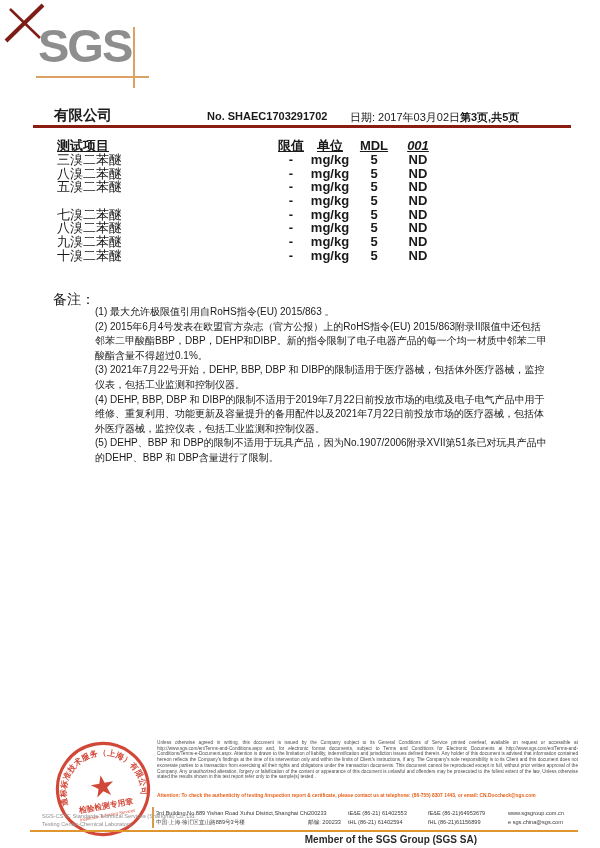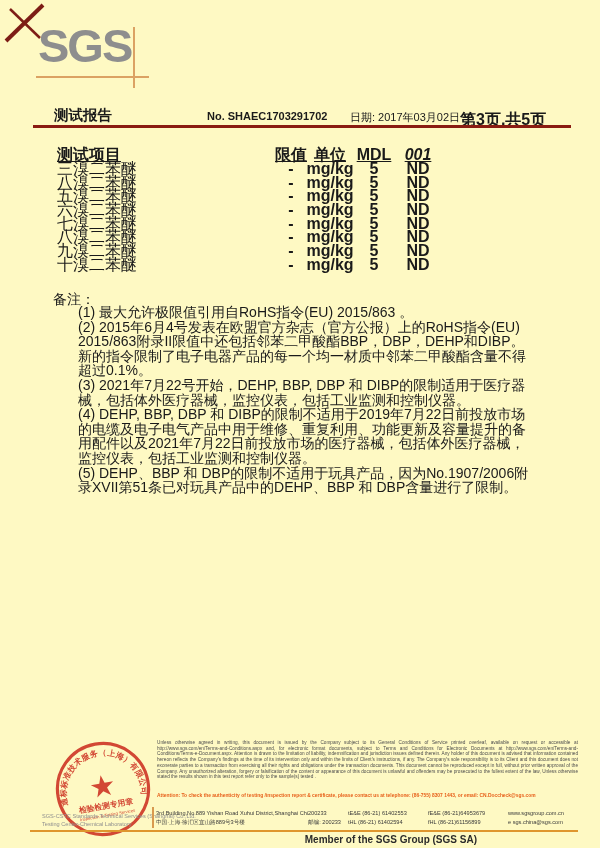--- a/index.html
+++ b/index.html
@@ -1,51 +1,51 @@
 <!DOCTYPE html>
 <html><head>
 <meta charset="utf-8">
 <style>
   * { margin:0; padding:0; box-sizing:border-box; }
   html,body { background:#e8e8e8; }
   #page {
     position:relative; width:600px; height:848px; margin:0 auto;
-    background:#fef9c3; overflow:hidden;
+    background:#ffffff; overflow:hidden;
     font-family:"Liberation Sans", sans-serif; color:#1a1a1a;
   }
 
   
   #corner-mark { position:absolute; left:0; top:0; }
   #logo-text { position:absolute; left:38px; top:22px; font-size:47px; font-weight:bold;
                color:#8e8e8e; letter-spacing:-2px; line-height:1; }
   #logo-hline { position:absolute; left:36px; top:76px; width:113px; height:2px; background:#dba263; }
   #logo-vline { position:absolute; left:133px; top:27px; width:2px; height:61px; background:#dba263; }
 
   #report-title { position:absolute; left:54px; top:106px; font-size:14.5px; font-weight:bold; }
   #report-no    { position:absolute; left:207px; top:110px; font-size:11px; font-weight:bold; }
   #report-date  { position:absolute; left:350px; top:110px; font-size:11px; font-weight:normal; }
-  #report-page  { position:absolute; left:460px; top:110px; font-size:16px; font-weight:bold; }
+  #report-page  { position:absolute; left:460px; top:110px; font-size:11px; font-weight:bold; }
   #title-rule   { position:absolute; left:33px; top:125px; width:538px; height:2.5px; background:#8a1c12; }
 
   
-  #test-table { position:absolute; left:0; top:147px; width:584px; font-size:16px; }
+  #test-table { position:absolute; left:0; top:138px; width:584px; font-size:13px; }
   .trow { position:relative; height:13.7px; line-height:13.7px; }
   .trow.head { height:15px; line-height:15px; font-weight:bold; }
   .c-item   { position:absolute; left:57px;  width:170px; }
   .c-limit  { position:absolute; left:271px; width:40px; text-align:center; }
   .c-unit   { position:absolute; left:306px; width:48px; text-align:center; }
   .c-mdl    { position:absolute; left:354px; width:40px; text-align:center; }
   .c-result { position:absolute; left:397px; width:42px; text-align:center; }
   .trow.head span { text-decoration:underline; }
   .trow.head .c-result { font-style:italic;text-align:center; }
   .trow .val { font-weight:600; }
 
   
   #notes-label { position:absolute; left:53px; top:291px; font-size:14px; }
-  #notes { position:absolute; left:78px; top:305px; width:453px; font-size:14px; line-height:14.6px; }
+  #notes { position:absolute; left:95px; top:305px; width:453px; font-size:10px; line-height:14.6px; }
 
   
   #stamp { position:absolute; left:54px; top:740px; width:98px; height:98px;
            transform:rotate(-10deg); opacity:.92; }
   #co-line1 { position:absolute; left:42px; top:813px; font-size:5.6px; color:#8f8f8f; }
   #co-line2 { position:absolute; left:42px; top:821px; font-size:5.6px; color:#8f8f8f; }
 
   #disclaimer { position:absolute; left:157px; top:740px; width:421px;
                 font-size:4.7px; line-height:5.7px; color:#4d4d4d; text-align:justify; }
   #attention  { position:absolute; left:157px; top:793px; width:421px;
@@ -71,21 +71,21 @@
 
   <svg id="corner-mark" width="52" height="52" viewBox="0 0 52 52">
     <line x1="6" y1="41" x2="43" y2="5" stroke="#7d1d16" stroke-width="4"></line>
     <line x1="10" y1="9" x2="40" y2="38" stroke="#7d1d16" stroke-width="2.5"></line>
   </svg>
 
   <div id="logo-text">SGS</div>
   <div id="logo-hline"></div>
   <div id="logo-vline"></div>
 
-  <div id="report-title">测试报告</div>
+  <div id="report-title">有限公司</div>
   <div id="report-no">No. SHAEC1703291702</div>
   <div id="report-date">日期: 2017年03月02日</div>
   <div id="report-page">第3页,共5页</div>
   <div id="title-rule"></div>
 
   <div id="test-table">
     <div class="trow head">
       <span class="c-item">测试项目</span>
       <span class="c-limit">限值</span>
       <span class="c-unit">单位</span>
@@ -107,21 +107,20 @@
       <span class="c-result val">ND</span>
     </div>
     <div class="trow">
       <span class="c-item">五溴二苯醚</span>
       <span class="c-limit val">-</span>
       <span class="c-unit val">mg/kg</span>
       <span class="c-mdl val">5</span>
       <span class="c-result val">ND</span>
     </div>
     <div class="trow">
-      <span class="c-item">六溴二苯醚</span>
       <span class="c-limit val">-</span>
       <span class="c-unit val">mg/kg</span>
       <span class="c-mdl val">5</span>
       <span class="c-result val">ND</span>
     </div>
     <div class="trow">
       <span class="c-item">七溴二苯醚</span>
       <span class="c-limit val">-</span>
       <span class="c-unit val">mg/kg</span>
       <span class="c-mdl val">5</span>

